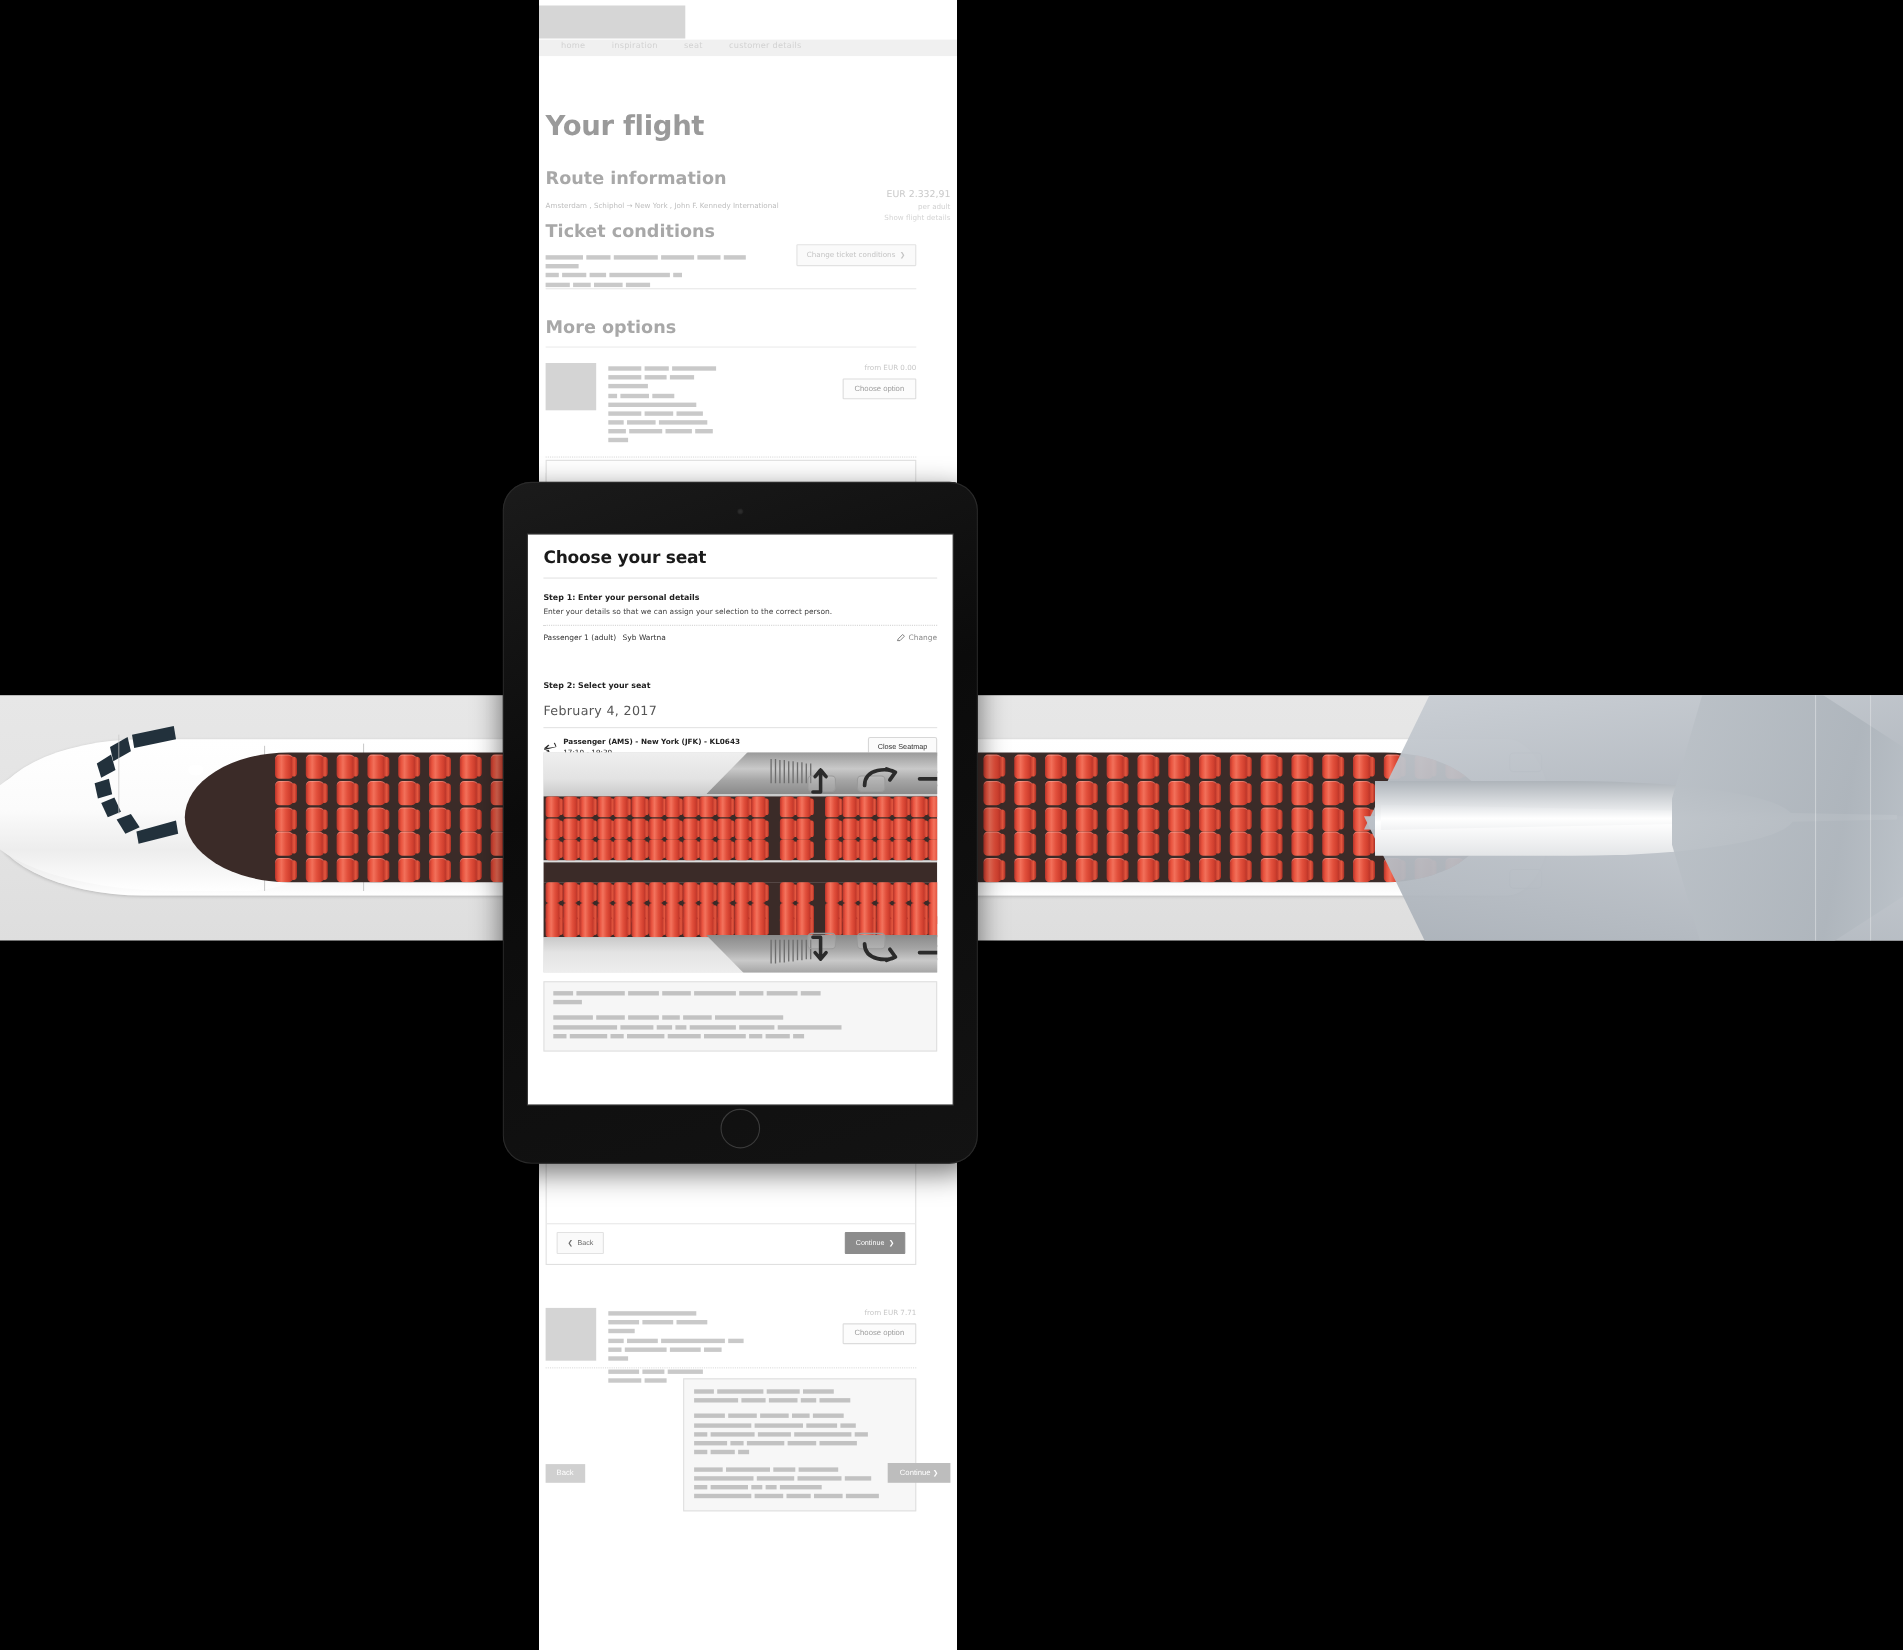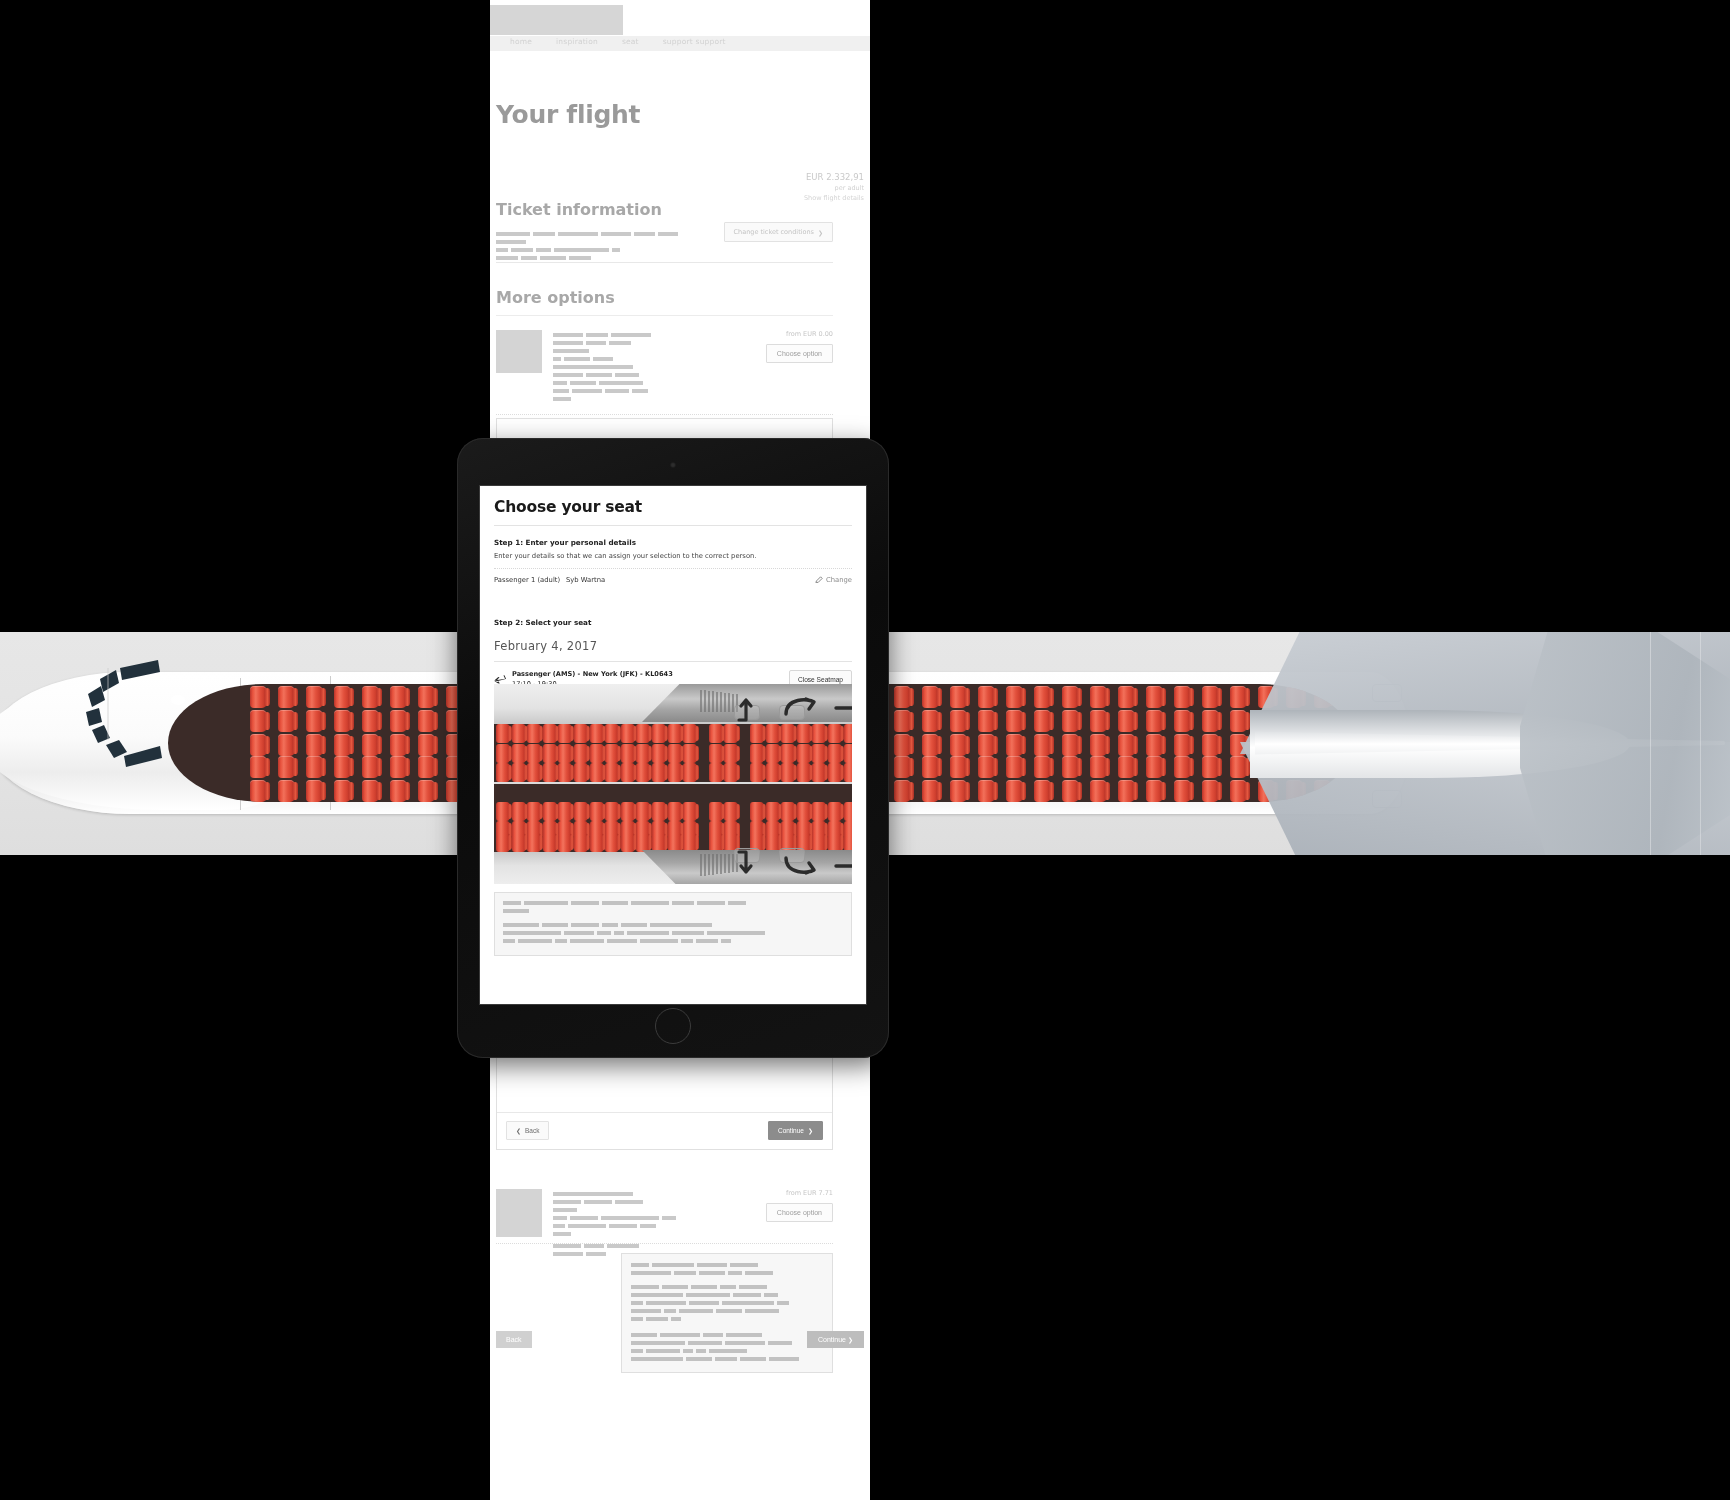--- a/index.html
+++ b/index.html
@@ -217,34 +217,38 @@
 
   <div class="webpage">
 
     <div class="logo-box"></div>
 
     <nav class="navbar">
       <ul>
         <li>home</li>
         <li>inspiration</li>
         <li>seat</li>
-        <li>support support</li>
+        <li>customer details</li>
       </ul>
     </nav>
 
     <div class="page-title" style="left:6px">Your flight</div>
 
+    <div class="route-sec" style="left:6px">
+      <div class="sec-title">Route information</div>
+      <div class="route-line">Amsterdam , Schiphol → New York , John F. Kennedy International</div>
+    </div>
     <div class="price-blk" style="right:6px">
       <div class="price-main">EUR 2.332,91</div>
       <div class="price-sub">per adult</div>
       <div class="price-link">Show flight details</div>
     </div>
 
     <div class="ticket-sec" style="left:6px">
-      <div class="sec-title">Ticket information</div>
+      <div class="sec-title">Ticket conditions</div>
       <div style="margin-top:12px">
         <div class="skel-line"><i class="bar" style="width:34px"></i><i class="bar" style="width:22px"></i><i class="bar" style="width:40px"></i><i class="bar" style="width:30px"></i><i class="bar" style="width:21px"></i><i class="bar" style="width:20px"></i></div>
         <div class="skel-line"><i class="bar" style="width:30px"></i></div>
         <div class="skel-line"><i class="bar" style="width:12px"></i><i class="bar" style="width:22px"></i><i class="bar" style="width:15px"></i><i class="bar" style="width:55px"></i><i class="bar" style="width:8px"></i></div>
         <div class="skel-line"><i class="bar" style="width:22px"></i><i class="bar" style="width:16px"></i><i class="bar" style="width:26px"></i><i class="bar" style="width:22px"></i></div>
       </div>
       <div class="btn-ghost" style="position:absolute; right:0; top:22px;">
         <span>Change ticket conditions</span>
         <span class="chev">❯</span>
       </div>

